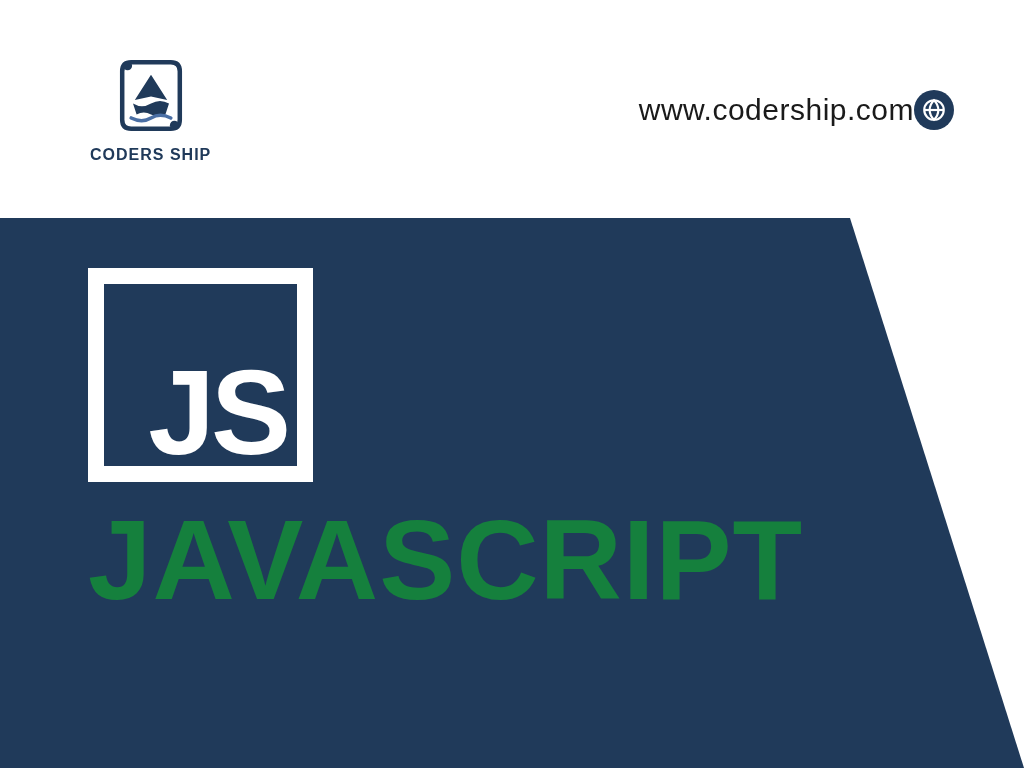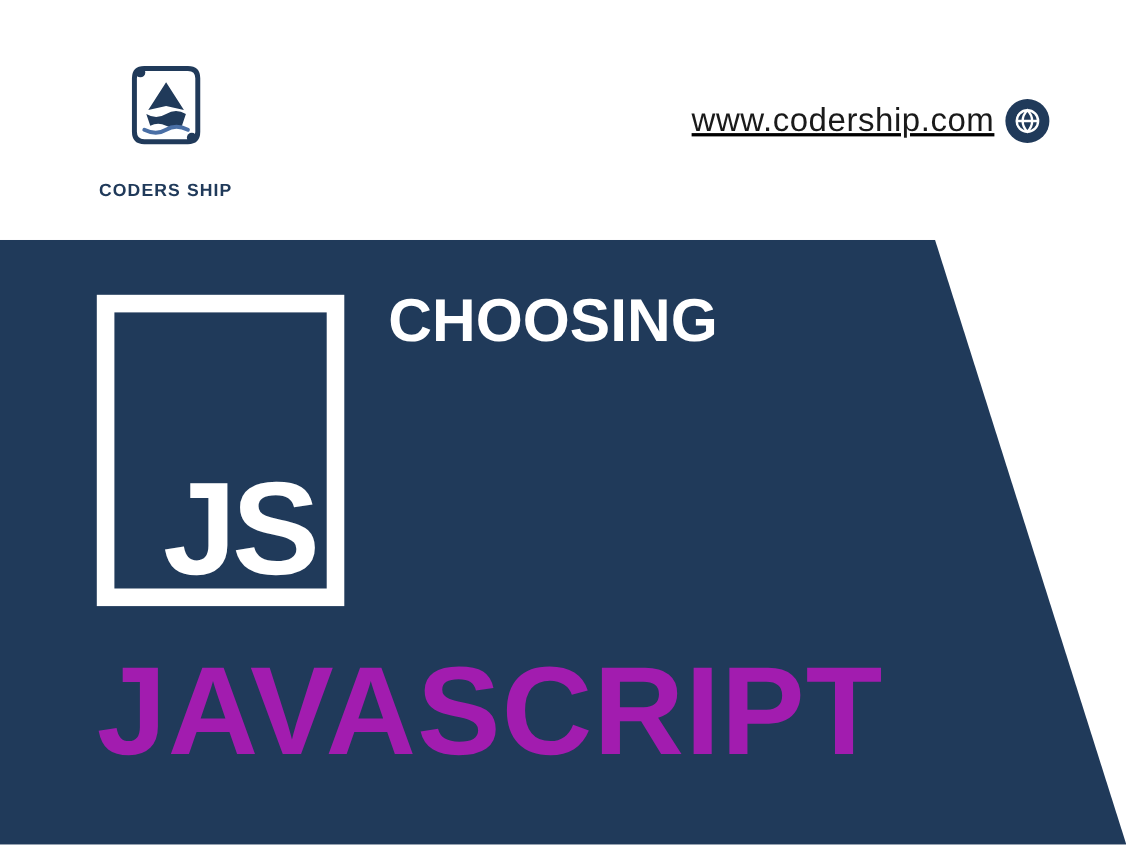--- a/index.html
+++ b/index.html
@@ -20,33 +20,31 @@
     justify-content: space-between;
     align-items: flex-start;
   }
   .logo-block {
     display: flex;
     flex-direction: column;
     align-items: center;
   }
   .logo-mark { width: 90px; height: 90px; position: relative; }
   .brand-name {
-    margin-top: 20px;
+    margin-top: 1px;
     font-size: 16px;
     font-weight: 800;
     letter-spacing: 1px;
     color: #203a5a;
     text-align: right;
   }
   .url-row {
     display: flex;
     align-items: center;
-    gap: 10px;
     margin-top: 35px;
-    text-decoration: underline;
   }
   .url-text {
     font-size: 30px;
     font-weight: 400;
     color: #1a1a1a;
     letter-spacing: 0.5px;
   }
   .globe-badge {
     width: 40px; height: 40px;
     background: #203a5a;
@@ -75,21 +73,21 @@
     left: 0; top: 0; width: 100%; height: 100%;
     padding: 42px 0 0 88px;
     color: #fff;
   }
   .hero-row {
     display: flex;
     align-items: flex-start;
     gap: 40px;
   }
   .js-logo {
-    width: 225px; height: 283px;
+    width: 225px; height: 214px;
     border: 16px solid #fff;
     position: relative;
     flex-shrink: 0;
     margin-top: 8px;
     padding-left: 32px;
   }
   .js-text {
     position: absolute;
     right: 10px;
     bottom: -6px;
@@ -100,25 +98,25 @@
     line-height: 1;
   }
   .headline {
     font-size: 55px;
     font-weight: 800;
     line-height: 1.15;
     letter-spacing: 0px;
     text-transform: uppercase;
   }
   .big-title {
-    margin-top: 30px;
+    margin-top: 12px;
     font-size: 114px;
     font-weight: 800;
     letter-spacing: 1px;
-    color: #a21caf;
+    color: #15803d;
     text-transform: uppercase;
   }
 </style>
 </head>
 <body>
 
 <div class="header">
   <div class="logo-block">
     <div class="logo-mark">
       <svg viewBox="0 0 100 100" width="90" height="90">
@@ -144,18 +142,17 @@
   </div>
 </div>
 
 <div class="hero-shape">
   <div class="hero-content">
     <div class="hero-row">
       <div class="js-logo">
         <span class="js-text">JS</span>
       </div>
       <div class="headline">
-        <div>CHOOSING</div>
       </div>
     </div>
     <div class="big-title">JAVASCRIPT</div>
   </div>
 </div>
 
 </body></html>

